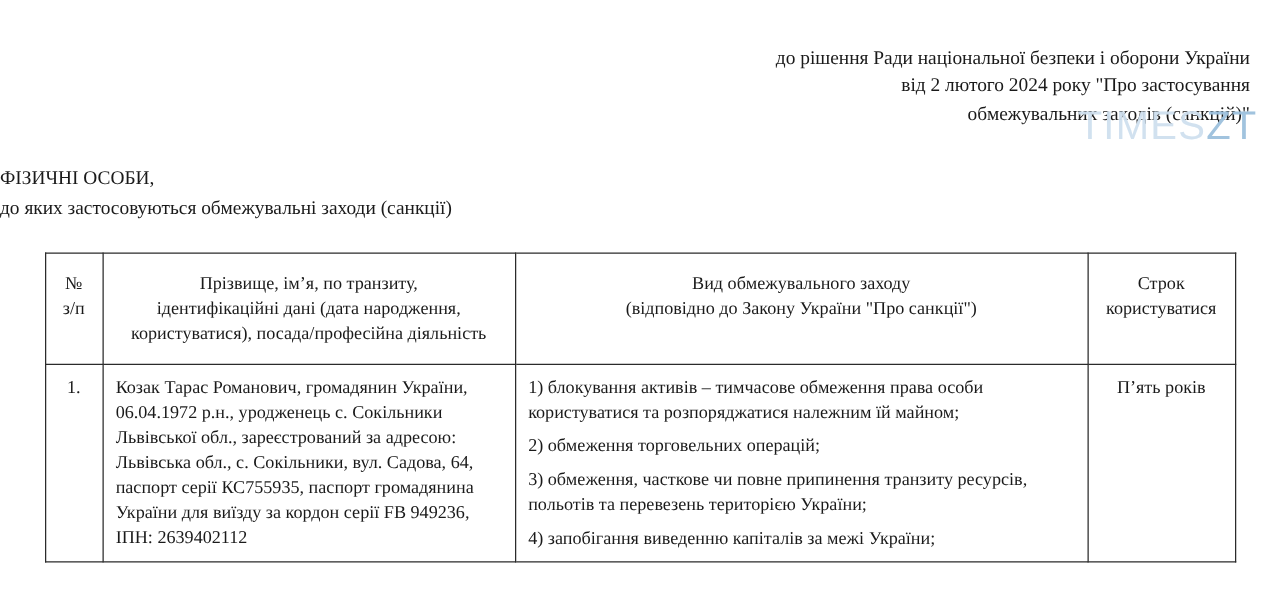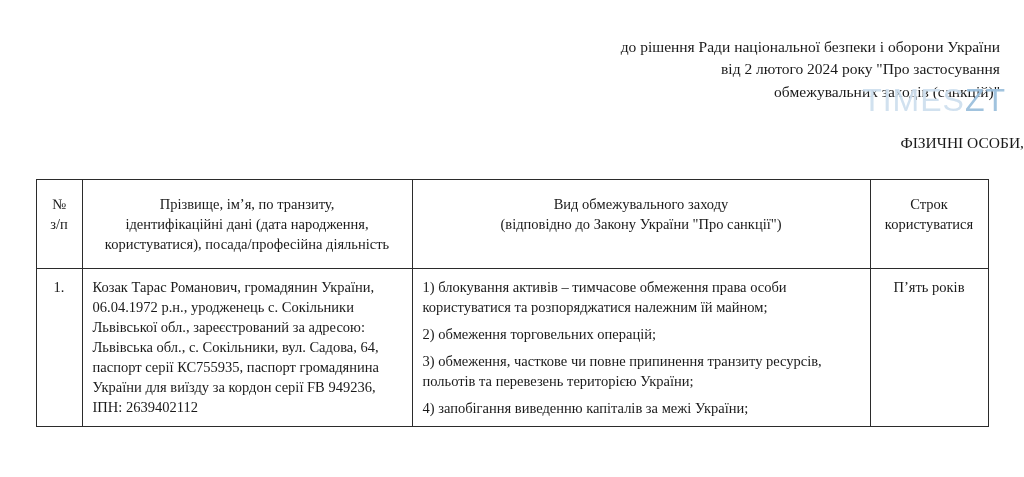--- a/index.html
+++ b/index.html
@@ -41,21 +41,21 @@
     text-align: right;
     margin: 36px 24px 0 0;
     line-height: 1.45;
     font-size: 15.5px;
   }
   .header-block div {
     white-space: nowrap;
   }
 
   .title-block {
-    text-align: right;
+    text-align: left;
     margin-top: 28px;
     line-height: 1.5;
     font-size: 15.5px;
   }
 
   table.doc-table {
     border-collapse: collapse;
     margin: 24px auto 0 auto;
     width: 952px;
     table-layout: fixed;
@@ -105,20 +105,21 @@
   </div>
 
   <div class="header-block">
     <div>до рішення Ради національної безпеки і оборони України</div>
     <div>від  2 лютого  2024 року "Про застосування</div>
     <div>обмежувальних заходів (санкцій)"</div>
   </div>
 
   <div class="title-block">
     <div>ФІЗИЧНІ ОСОБИ,</div>
+    <div>до яких застосовуються обмежувальні заходи (санкції)</div>
   </div>
 
   <table class="doc-table">
     <colgroup>
       <col class="col-num">
       <col class="col-person">
       <col class="col-measure">
       <col class="col-term">
     </colgroup>
     <thead>

